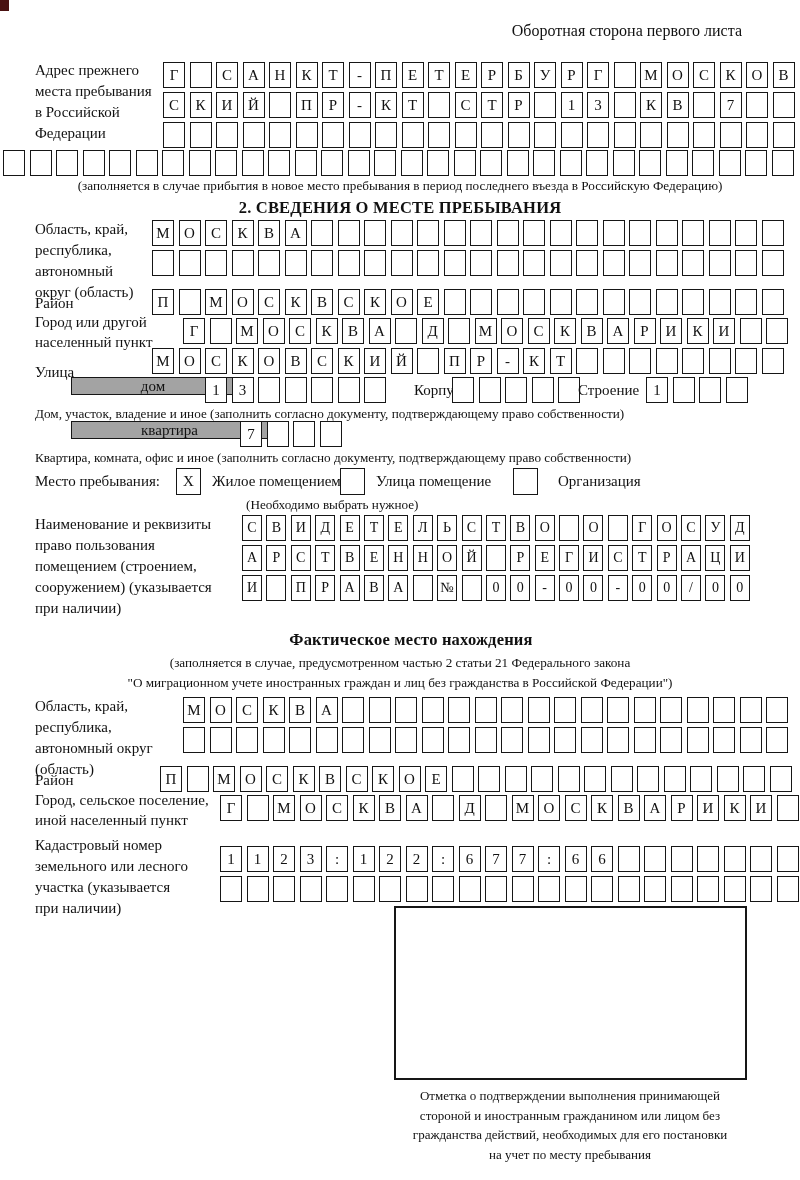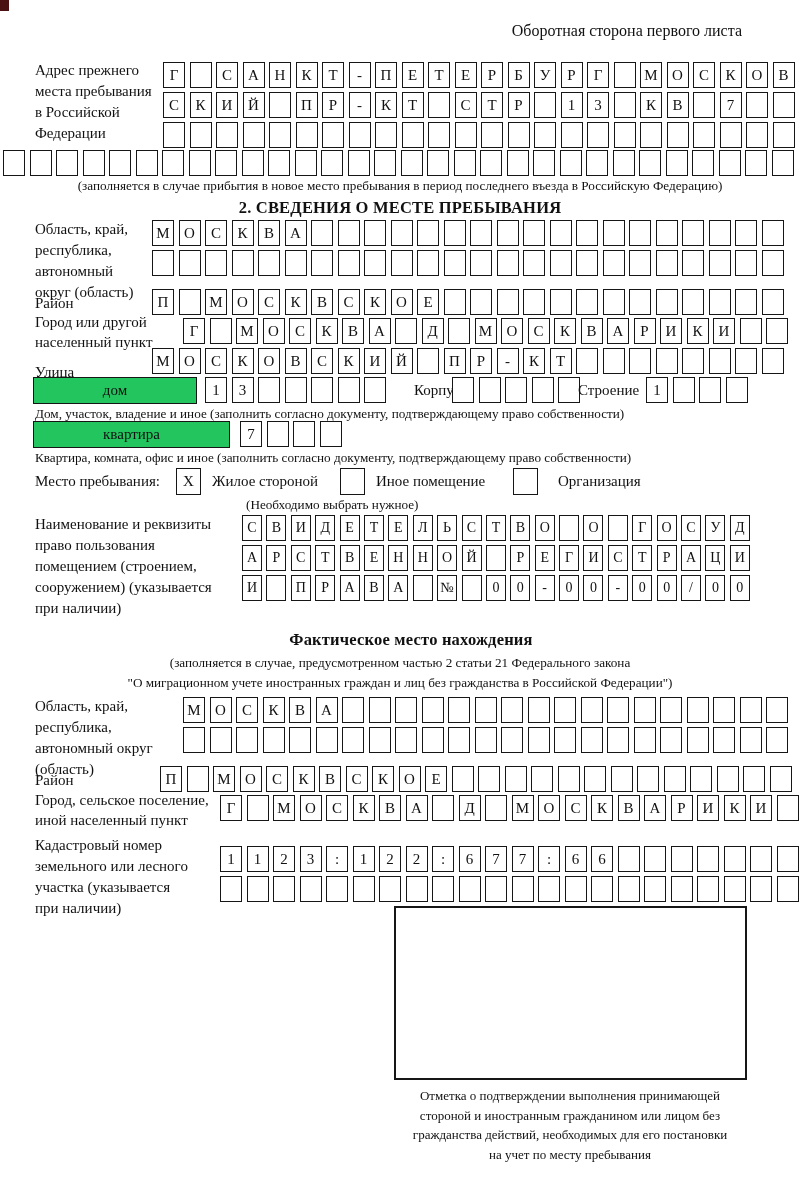--- a/index.html
+++ b/index.html
@@ -16,22 +16,22 @@
   .center{width:100%;text-align:center;}
   .cellrow{position:absolute;display:flex;gap:4.5px;}
   .cell{
     flex:none;width:22px;height:26px;box-sizing:border-box;border:1.6px solid #161616;
     display:flex;align-items:center;justify-content:center;
     font-size:15px;background:#fff;
   }
   .tight{gap:4.4px;}
   .tight .cell{width:20px;font-size:14px;}
   .widebox{
-    position:absolute;box-sizing:border-box;border:1.6px solid #161616;height:27px;
-    display:flex;align-items:center;justify-content:center;font-size:15px;background:#22c55e;
+    position:absolute;box-sizing:border-box;border:1.6px solid #161616;height:18px;
+    display:flex;align-items:center;justify-content:center;font-size:15px;background:#a3a3a3;margin-left:38px;
   }
   .cbox{
     position:absolute;box-sizing:border-box;border:1.6px solid #161616;width:25px;height:27px;
     display:flex;align-items:center;justify-content:center;font-size:15px;background:#fff;
   }
   .stamp{position:absolute;box-sizing:border-box;border:2px solid #161616;background:#fff;}
   .stampnote{font-size:13px;line-height:19.5px;text-align:center;}
   .artifact{position:absolute;left:0;top:0;width:9px;height:11px;background:#4a1212;}
 </style>
 </head>
@@ -341,25 +341,25 @@
       <span class="cell"></span>
       <span class="cell"></span>
       <span class="cell"></span>
     </div>
   <div class="abs caption" style="left:35px;top:450px;">Квартира, комната, офис и иное (заполнить согласно документу, подтверждающему право собственности)</div>
 
   <div class="abs label" style="left:35px;top:471px;">Место пребывания:</div>
   <div class="cbox" style="left:176px;top:468px;">
     <span>X</span>
   </div>
-  <div class="abs label" style="left:212px;top:471px;">Жилое стороной</div>
+  <div class="abs label" style="left:212px;top:471px;">Жилое помещением</div>
   <div class="cbox" style="left:340px;top:468px;">
     <span></span>
   </div>
-  <div class="abs label" style="left:376px;top:471px;">Иное помещение</div>
+  <div class="abs label" style="left:376px;top:471px;">Улица помещение</div>
   <div class="cbox" style="left:513px;top:468px;">
     <span></span>
   </div>
   <div class="abs label" style="left:558px;top:471px;">Организация</div>
   <div class="abs caption" style="left:246px;top:497px;">(Необходимо выбрать нужное)</div>
 
   <div class="abs label" style="left:35px;top:514px;">
     <div>Наименование и реквизиты</div>
     <div>право пользования</div>
     <div>помещением (строением,</div>

